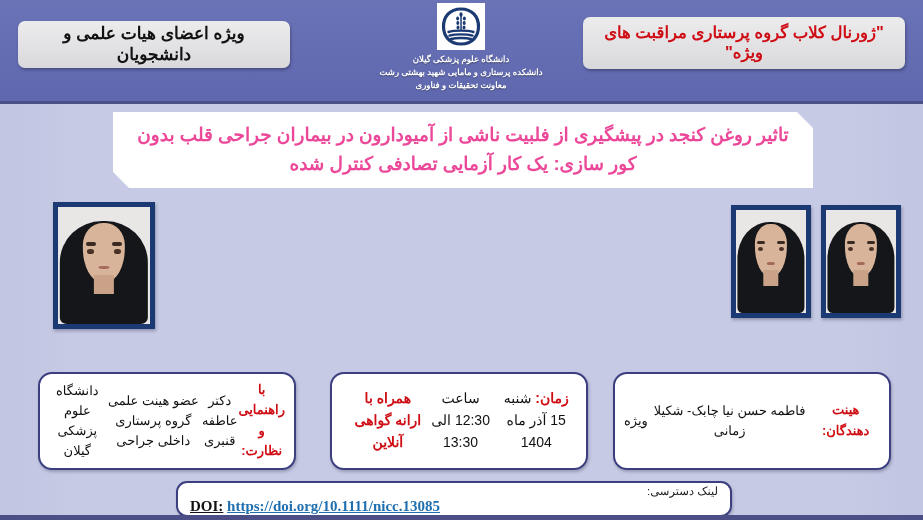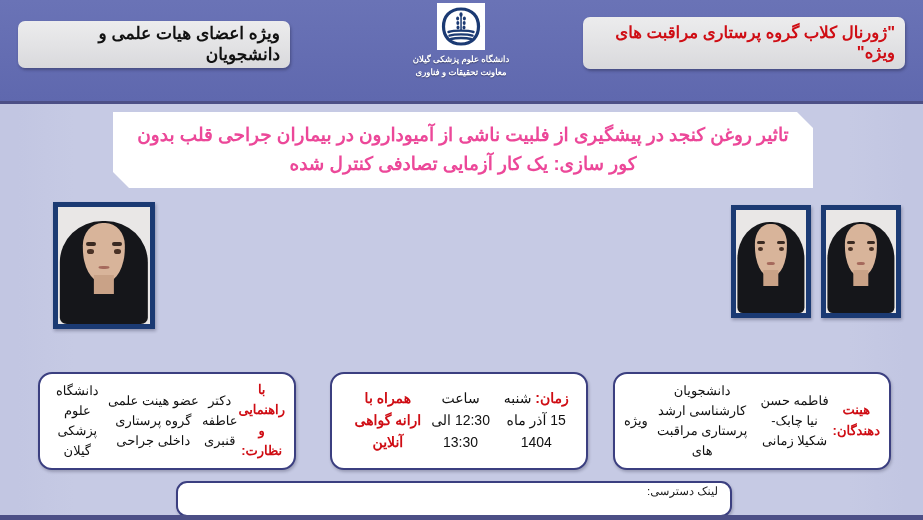--- a/index.html
+++ b/index.html
@@ -36,20 +36,21 @@
   }
 
   .badge {
     position:absolute;
     background:linear-gradient(180deg,#ececed 0%,#e3e3e5 50%,#d9d9dc 100%);
     border-radius:7px;
     box-shadow:1px 2px 3px rgba(20,20,45,.35);
     display:flex;
     align-items:center;
     justify-content:center;
+    text-align:center;
     padding:12px 10px;
     font-weight:bold;
     line-height:1.2;
   }
 
   .badge-left {
     left:18px; top:21px;
     width:272px; height:47px;
     font-size:17px;
     color:#111111;
@@ -268,20 +269,21 @@
           </g>
           <g fill="none" stroke="#1b3a73" stroke-width="2.4" stroke-linecap="round">
             <path d="M8.5 26 C14 24.2 28 24.2 33.5 26"></path>
             <path d="M9.5 29.6 C15 27.9 27 27.9 32.5 29.6"></path>
             <path d="M11 33 C16 31.6 26 31.6 31 33"></path>
           </g>
         </svg>
       </div>
       <div class="uni-lines">
         <div>دانشگاه علوم پزشکی گیلان</div>
+        <div>دانشکده پرستاری و مامایی شهید بهشتی رشت</div>
         <div>معاونت تحقیقات و فناوری</div>
       </div>
     </div>
 
     <div class="badge badge-right">"ژورنال کلاب گروه پرستاری مراقبت های ویژه"</div>
   </div>
 
   <div class="fa-title">تاثیر روغن کنجد در پیشگیری از فلبیت ناشی از آمیودارون در بیماران جراحی قلب بدون کور سازی: یک کار آزمایی تصادفی کنترل شده</div>
 
 
@@ -336,21 +338,24 @@
       <span class="inline-label">زمان:</span>
       <span>شنبه 15 آذر ماه 1404</span>
     </div>
     <div>ساعت 12:30 الی 13:30</div>
     <div class="accent">همراه با ارانه گواهی آنلاین</div>
   </div>
 
   <div class="info-box box-right">
     <div class="heading">هینت دهندگان:</div>
     <div>فاطمه حسن نیا چابک- شکیلا زمانی</div>
-    <div>دانشجویان کارشناسی ارشد پرستاری مراقبت های</div>
     <div>ویژه</div>
   </div>
 
   <div class="doi-bar">
     <div class="doi-access-label">لینک دسترسی:</div>
+    <div class="doi-line">
+      <span class="doi-key">DOI:</span>
+      <a class="doi-url" href="#">https://doi.org/10.1111/nicc.13085</a>
+    </div>
   </div>
 
 </div>
 
 </body></html>

